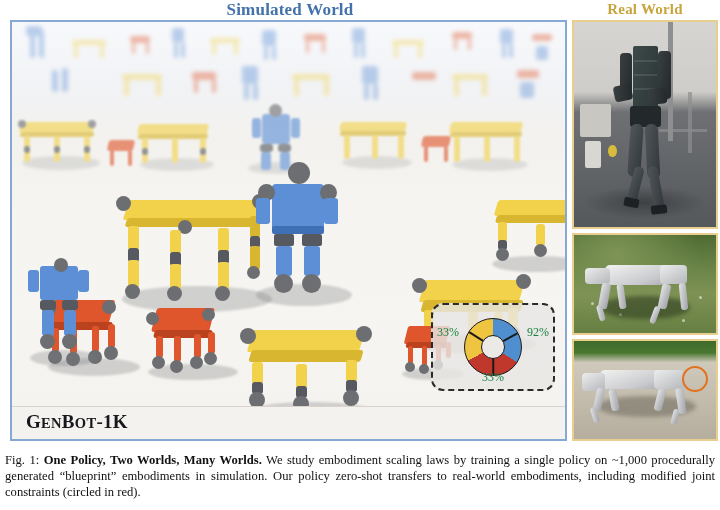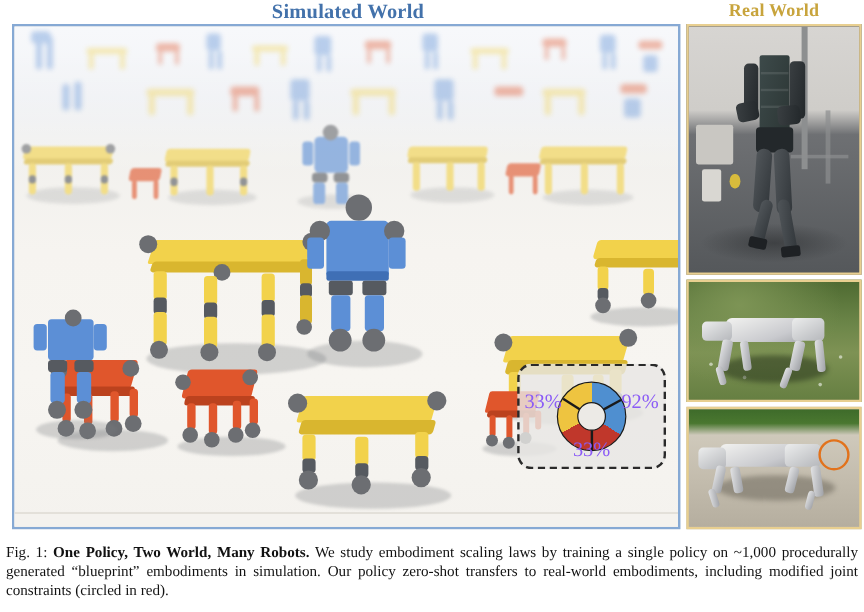--- a/index.html
+++ b/index.html
@@ -118,21 +118,21 @@
   #donut-hole{
     position:absolute;left:50%;top:50%;
     transform:translate(-50%,-50%);
     width:24px;height:24px;border-radius:50%;
     background:#eceae6;border:1.5px solid #1a1a1a;
     box-sizing:border-box;
   }
   .slice-lab{
     position:absolute;
     font-family:"Liberation Serif", serif;
-    font-size:17px;color:#8b5cf6;font-weight:400;
+    font-size:12px;color:#15803d;font-weight:400;
   }
   #lab-blue{right:4px;top:20px;}
   #lab-yellow{left:4px;top:20px;}
   #lab-red{left:0;right:0;bottom:4px;text-align:center;}
 
   
   #real-col{position:absolute;left:572px;top:20px;width:146px;height:421px;}
   .photo{
     position:absolute;left:0;width:146px;
     border:2px solid #e8cf90;
@@ -488,20 +488,23 @@
           <div style="position: absolute; left: 50%; top: 50%; width: 1.5px; height: 50%; background: rgb(26, 26, 26); transform-origin: center top; transform: translateX(-50%) rotate(241.2deg);"></div>
           <div style="position: absolute; left: 50%; top: 50%; width: 1.5px; height: 50%; background: rgb(26, 26, 26); transform-origin: center top; transform: translateX(-50%) rotate(360deg);"></div>
         </div>
       <div id="donut-hole"></div>
       <span class="slice-lab" id="lab-blue">92%</span>
       <span class="slice-lab" id="lab-red">33%</span>
       <span class="slice-lab" id="lab-yellow">33%</span>
     </div>
 
     <div id="sim-label">
+      <div id="genbot-name">
+        <span>G</span><span class="sc">EN</span><span>B</span><span class="sc">OT</span><span>-1K</span>
+      </div>
     </div>
   </div>
 
   <div id="real-col">
 
     <div class="photo" id="photo-humanoid">
       <div class="ph-inner">
         <div class="lab-bg"></div>
         <div class="lab-wallpost" style="left:66%;top:0;width:5px;height:58%;"></div>
         <div class="lab-wallpost" style="left:80%;top:34%;width:4px;height:30%;opacity:.7;"></div>
@@ -570,15 +573,15 @@
           <div class="dog-leg" style="left:72%;top:70%;width:5%;height:24%;transform:rotate(14deg);"></div>
         </div>
         <div id="red-circle" style="right:8px;top:26%;width:26px;height:26px;"></div>
       </div>
     </div>
   </div>
 </div>
 
 <div id="caption">
   <span>Fig. 1:</span>
-  <b>One Policy, Two World, Many Robots.</b>
+  <b>One Policy, Two Worlds, Many Worlds.</b>
   <span>We study embodiment scaling laws by training a single policy on ~1,000 procedurally generated “blueprint” embodiments in simulation. Our policy zero-shot transfers to real-world embodiments, including modified joint constraints (circled in red).</span>
 </div>
 
 </body></html>

